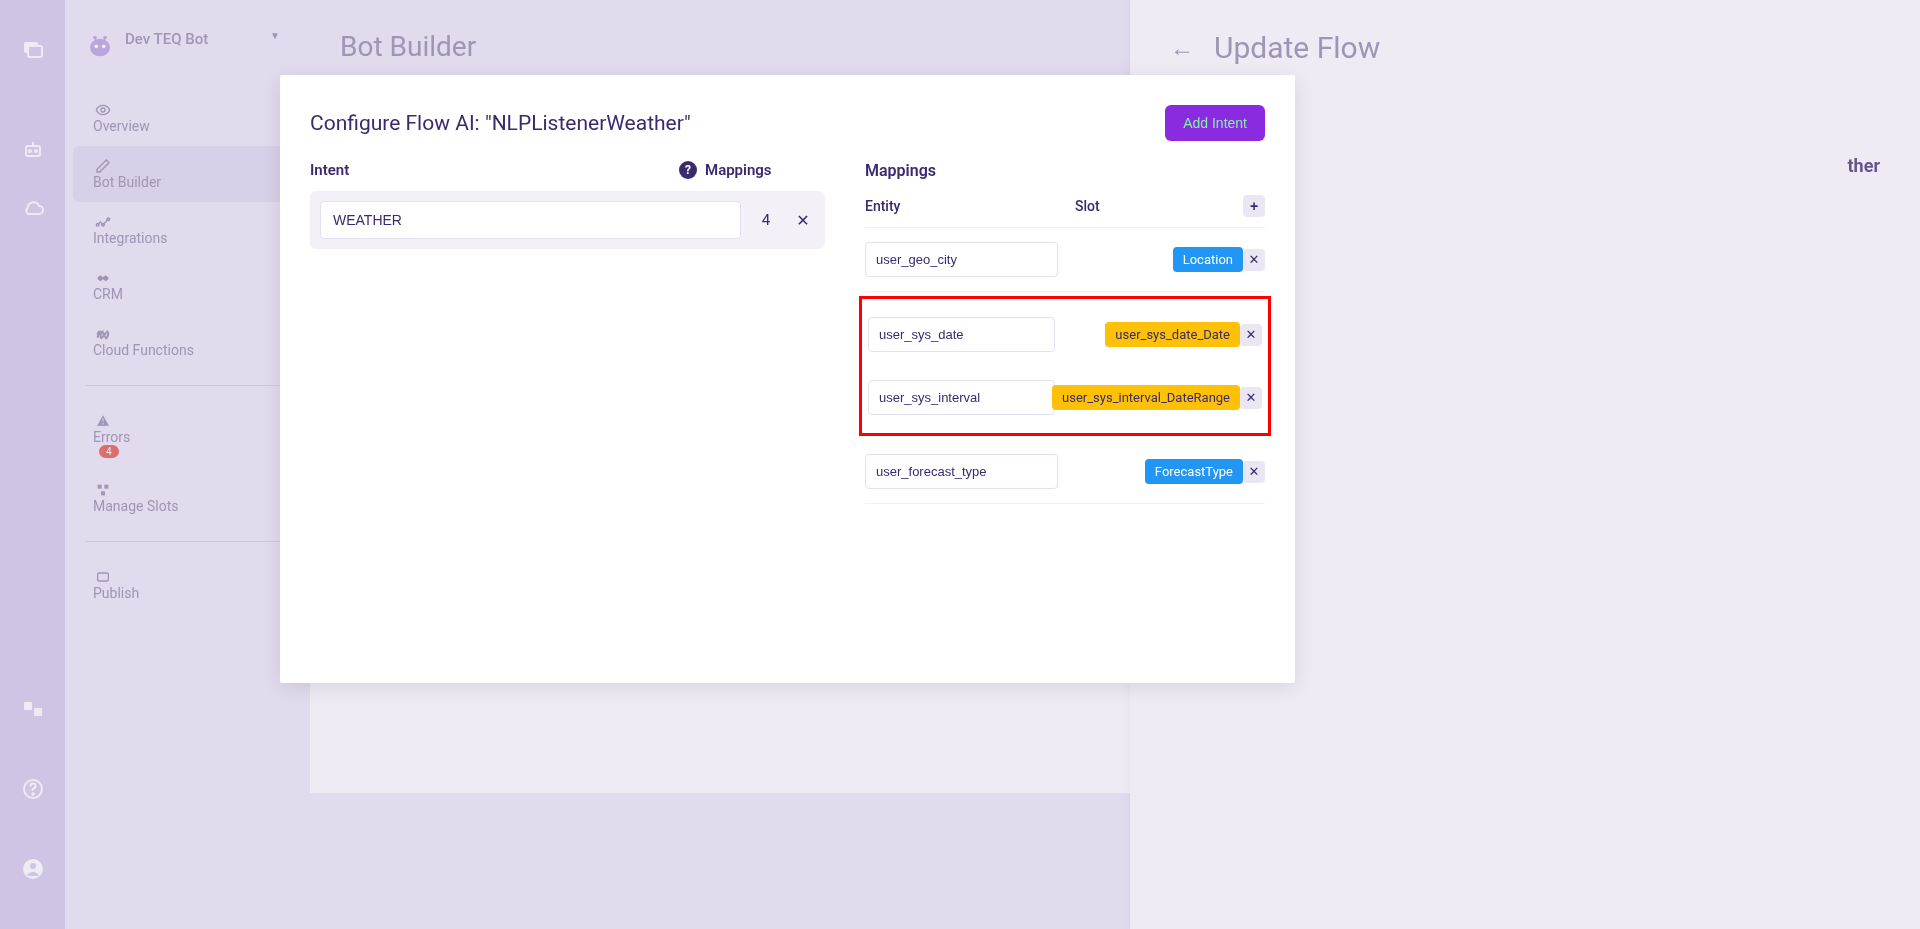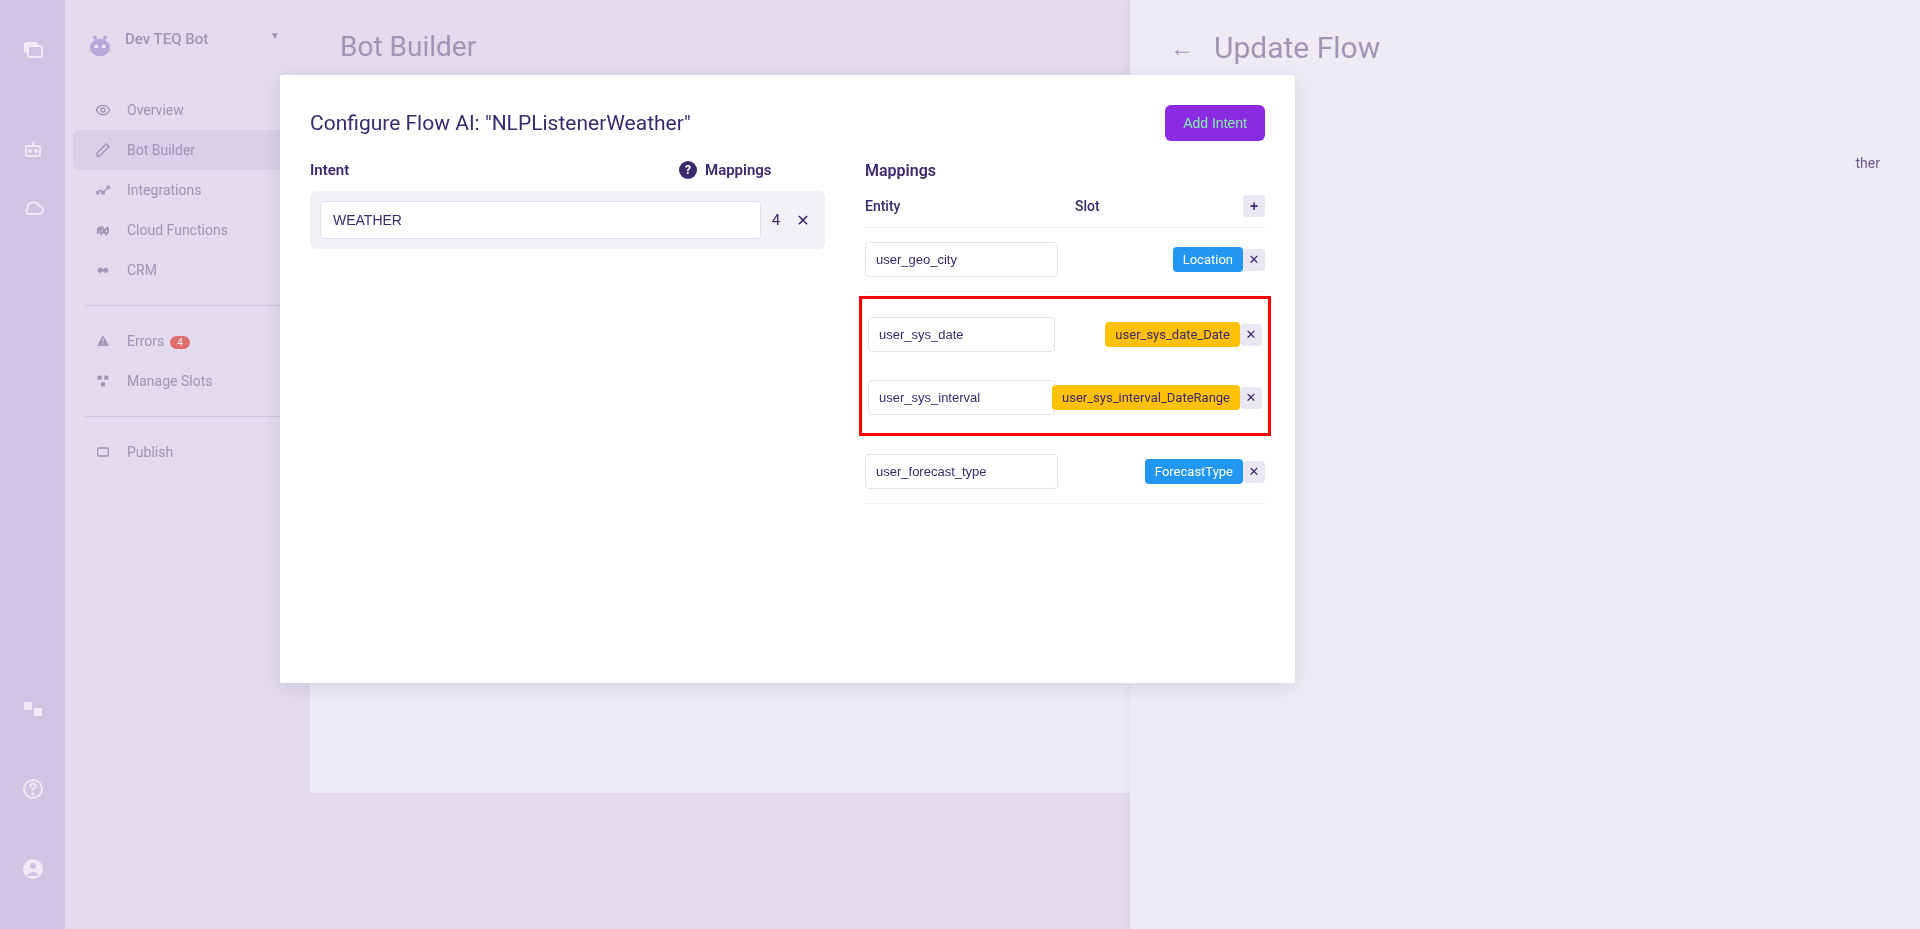--- a/index.html
+++ b/index.html
@@ -10,57 +10,57 @@
     .rail-icon { width: 40px; height: 40px; display: flex; align-items: center; justify-content: center; margin-bottom: 20px; color: #fff; cursor: pointer; border-radius: 6px; }
     .rail-icon svg { width: 24px; height: 24px; }
     .rail-bottom { margin-top: auto; margin-bottom: 20px; display: flex; flex-direction: column; align-items: center; gap: 20px; }
     
     
     .sidebar { position: absolute; left: 65px; top: 0; width: 235px; height: 100%; background: #ede8f5; padding: 30px 0; }
     .sidebar-header { display: flex; align-items: flex-start; padding: 0 20px 30px; color: #9084a4; }
     .sidebar-header-logo { width: 30px; height: 30px; margin-right: 10px; }
     .sidebar-title { font-size: 15px; font-weight: 500; flex: 1; }
     .sidebar-caret { font-size: 10px; color: #9084a4; }
-    .sidebar-item { display: flex; align-items: flex-end; padding: 12px 20px; color: #9084a4; font-size: 14px; cursor: pointer; border-radius: 6px; margin: 0 8px; }
+    .sidebar-item { display: flex; align-items: flex-start; padding: 12px 20px; color: #9084a4; font-size: 14px; cursor: pointer; border-radius: 6px; margin: 0 8px; flex-direction: column; }
     .sidebar-item.active { background: #e0d8ee; color: #9084a4; }
     .sidebar-item-icon { width: 20px; margin-right: 14px; display: flex; align-items: center; justify-content: center; }
     .sidebar-item-icon svg { width: 16px; height: 16px; }
     .sidebar-divider { border-top: 1px solid #d4c7e8; margin: 15px 20px; }
     .sidebar-badge { background: #e74c3c; color: white; border-radius: 10px; font-size: 10px; padding: 1px 7px; margin-left: 6px; }
     
     
     .main { position: absolute; left: 300px; top: 0; right: 0; height: 100%; background: #ede8f5; }
     .main-header { padding: 30px 40px; }
     .main-title { font-size: 28px; color: #9084a4; font-weight: 400; }
     .main-card { margin: 0 10px; background: #fff; min-height: 700px; padding: 30px; }
     
     
     .drawer { position: absolute; right: 0; top: 0; width: 790px; height: 100%; background: #fff; box-shadow: -2px 0 8px rgba(0,0,0,0.05); padding: 30px 40px; }
     .drawer-header { display: flex; align-items: center; margin-bottom: 30px; }
     .drawer-back { font-size: 24px; color: #9084a4; margin-right: 20px; cursor: pointer; }
     .drawer-title { font-size: 30px; color: #9084a4; font-weight: 400; }
-    .drawer-sub { color: #3b2a6e; padding-top: 60px; font-size: 14px; }
+    .drawer-sub { color: #3b2a6e; padding-top: 60px; font-size: 18px; font-weight: bold; }
     
     
     .overlay { position: absolute; inset: 0; background: rgba(200,190,220,0.3); }
     .modal { position: absolute; left: 280px; top: 75px; width: 1015px; height: 608px; background: #fff; box-shadow: 0 4px 20px rgba(0,0,0,0.1); border-radius: 2px; padding: 30px; display: flex; flex-direction: column; }
     .modal-header { display: flex; justify-content: space-between; align-items: center; margin-bottom: 20px; }
     .modal-title { font-size: 21px; color: #3b2a6e; font-weight: 400; }
     .btn-primary { background: #8a2be2; color: #86efac; border: none; padding: 10px 18px; border-radius: 6px; font-size: 14px; cursor: pointer; }
     
     .modal-body { display: flex; gap: 40px; flex: 1; }
     .modal-left { flex: 1; }
     .modal-right { width: 400px; }
     
     .column-headers { display: flex; align-items: center; color: #3b2a6e; font-weight: 600; font-size: 15px; margin-bottom: 12px; }
     .column-headers .col-intent { flex: 1; display: flex; align-items: center; gap: 16px; }
     .column-headers .col-mappings { width: 120px; text-align: left; }
     .help-icon { width: 18px; height: 18px; background: #3b2a6e; color: #fff; border-radius: 50%; display: inline-flex; align-items: center; justify-content: center; font-size: 12px; font-weight: bold; margin-left: auto; margin-right: 8px; }
     
-    .intent-row { background: #f3f0f8; border-radius: 6px; padding: 10px; display: flex; align-items: center; }
+    .intent-row { background: #f3f0f8; border-radius: 6px; padding: 10px; display: flex; align-items: center; gap: 10px; }
     .intent-input { flex: 1; background: #fff; border: 1px solid #e5e0ef; border-radius: 4px; padding: 10px 12px; font-size: 14px; color: #3b2a6e; }
     .intent-count { width: 30px; text-align: center; color: #3b2a6e; font-size: 15px; }
     .intent-remove { width: 24px; height: 24px; display: flex; align-items: center; justify-content: center; color: #3b2a6e; cursor: pointer; font-size: 16px; }
     
     .mappings-title { font-size: 16px; font-weight: 600; color: #3b2a6e; margin-bottom: 15px; }
     .mappings-headers { display: flex; align-items: center; color: #3b2a6e; font-size: 14px; font-weight: 500; padding-bottom: 10px; border-bottom: 1px solid #eee; }
     .mappings-headers .col-entity { flex: 1; }
     .mappings-headers .col-slot { width: 160px; }
     .mappings-headers .col-add { width: 30px; text-align: right; }
     .btn-icon-small { width: 22px; height: 22px; background: #eae6f2; border: none; border-radius: 4px; color: #3b2a6e; cursor: pointer; display: inline-flex; align-items: center; justify-content: center; font-size: 14px; font-weight: bold; }
@@ -160,33 +160,33 @@
           <path d="M4 16l4-4 4 4 8-8"></path>
           <circle cx="4" cy="16" r="2"></circle>
           <circle cx="12" cy="16" r="2"></circle>
           <circle cx="20" cy="8" r="2"></circle>
         </svg>
       </span>
     <span>Integrations</span>
   </div>
   <div class="sidebar-item">
     <span class="sidebar-item-icon">
-        <svg viewBox="0 0 24 24" fill="none" stroke="currentColor" stroke-width="2">
-          <text x="3" y="17" font-size="12" fill="currentColor" font-style="italic">f(x)</text>
-        </svg>
-      </span>
-    <span>Cloud Functions</span>
-  </div>
-  <div class="sidebar-item">
-    <span class="sidebar-item-icon">
         <svg viewBox="0 0 24 24" fill="currentColor">
           <path d="M4 11l4-3 4 3 4-3 4 3v3l-4 3-4-3-4 3-4-3z"></path>
         </svg>
       </span>
     <span>CRM</span>
+  </div>
+  <div class="sidebar-item">
+    <span class="sidebar-item-icon">
+        <svg viewBox="0 0 24 24" fill="none" stroke="currentColor" stroke-width="2">
+          <text x="3" y="17" font-size="12" fill="currentColor" font-style="italic">f(x)</text>
+        </svg>
+      </span>
+    <span>Cloud Functions</span>
   </div>
 
   <div class="sidebar-divider"></div>
 
   <div class="sidebar-item">
     <span class="sidebar-item-icon">
         <svg viewBox="0 0 24 24" fill="currentColor">
           <path d="M12 2L2 20h20L12 2zm0 6v5m0 2v2" stroke="#ede8f5" stroke-width="1.5"></path>
         </svg>
       </span>

